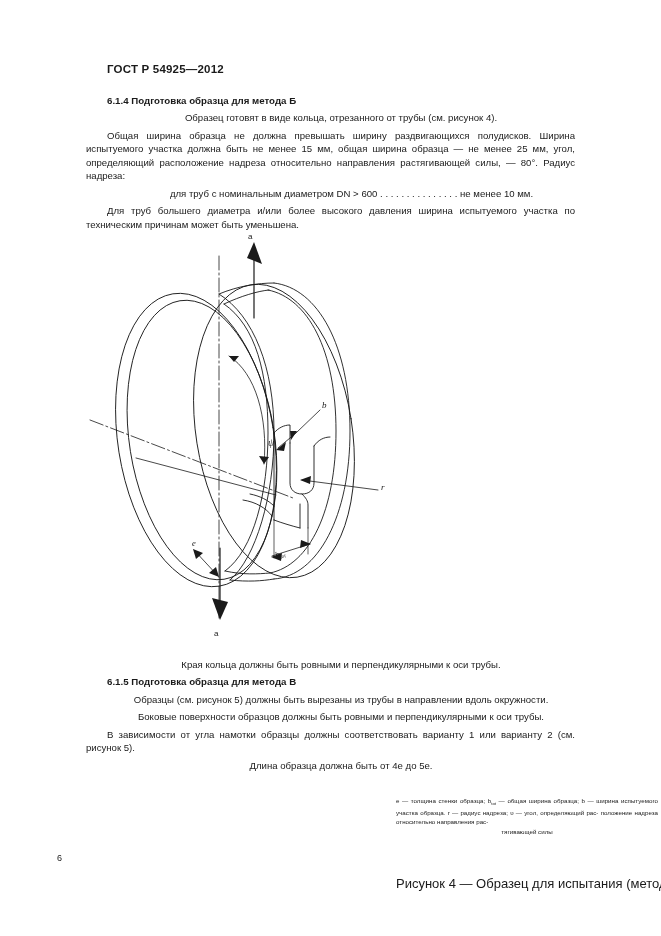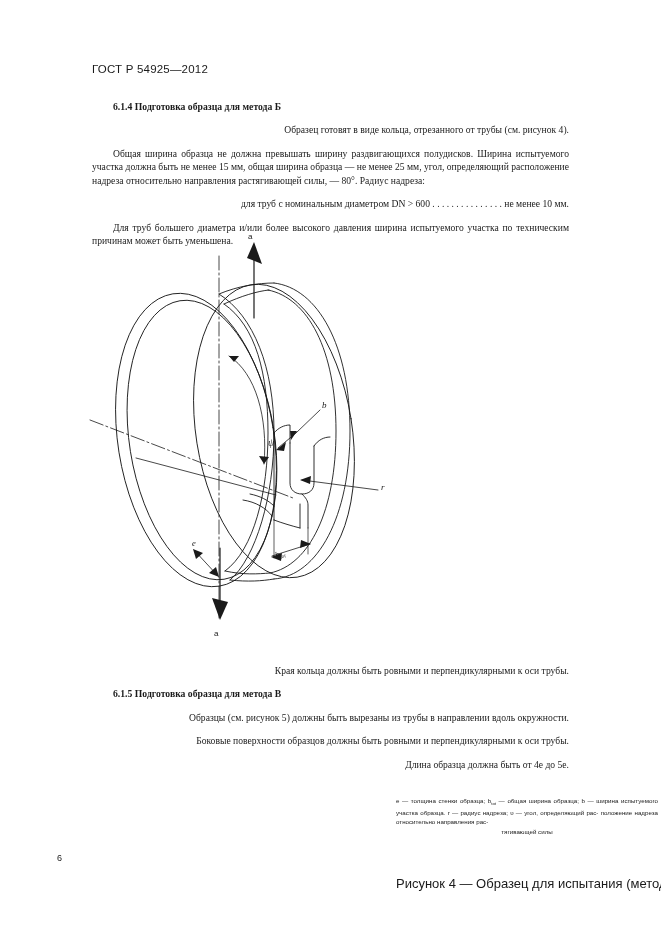--- a/index.html
+++ b/index.html
@@ -19,56 +19,55 @@
     position: absolute;
     left: 0; top: 0;
     width: 661px;
     height: 936px;
     background: #fff;
   }
 
   
   .std-header {
     position: absolute;
-    left: 44px;
+    left: 59px;
     top: 63px;
     font-size: 11.5px;
-    font-weight: normal;
+    font-weight: bold;
     letter-spacing: 0.2px;
     white-space: nowrap;
     padding-left: 48px;
   }
 
   
   .col {
     position: absolute;
     left: 82px;
     width: 497px;
     font-size: 9.6px;
     line-height: 13.45px;
     text-align: justify;
   }
   .col p {
-    margin: 10px;
-    font-family: Liberation Serif, serif;
+    margin: 4px;
   }
   .clause-head {
     font-weight: bold;
     font-size: 9.7px;
     margin: 0;
     text-align: left;
   }
   .indent {
     text-indent: 21px;
   }
   .indent2 {
     text-indent: 42px;
   }
   .flat {
-    text-align: right;
+    text-align: center;
   }
 
   
   #block-top { top: 90px; }
   
   #block-bottom { top: 654px; }
 
   
   .figure-wrap {
     position: absolute;
@@ -233,18 +232,19 @@
     </div>
 
     <div class="fig-caption">Рисунок 4 — Образец для испытания (метод Б)</div>
   </div>
 
   <div class="col" id="block-bottom">
     <p class="indent flat">Края кольца должны быть ровными и перпендикулярными к оси трубы.</p>
     <p class="clause-head indent">6.1.5  Подготовка образца для метода В</p>
     <p class="indent flat">Образцы (см. рисунок 5) должны быть вырезаны из трубы в направлении вдоль окружности.</p>
     <p class="indent flat">Боковые поверхности образцов должны быть ровными и перпендикулярными к оси трубы.</p>
+    <p class="indent">В зависимости от угла намотки образцы должны соответствовать варианту 1 или варианту 2 (см. рисунок 5).</p>
     <p class="indent flat">Длина образца должна быть от 4е до 5е.</p>
   </div>
 
   <div class="page-num">6</div>
 
 </div>
 
 </body></html>

